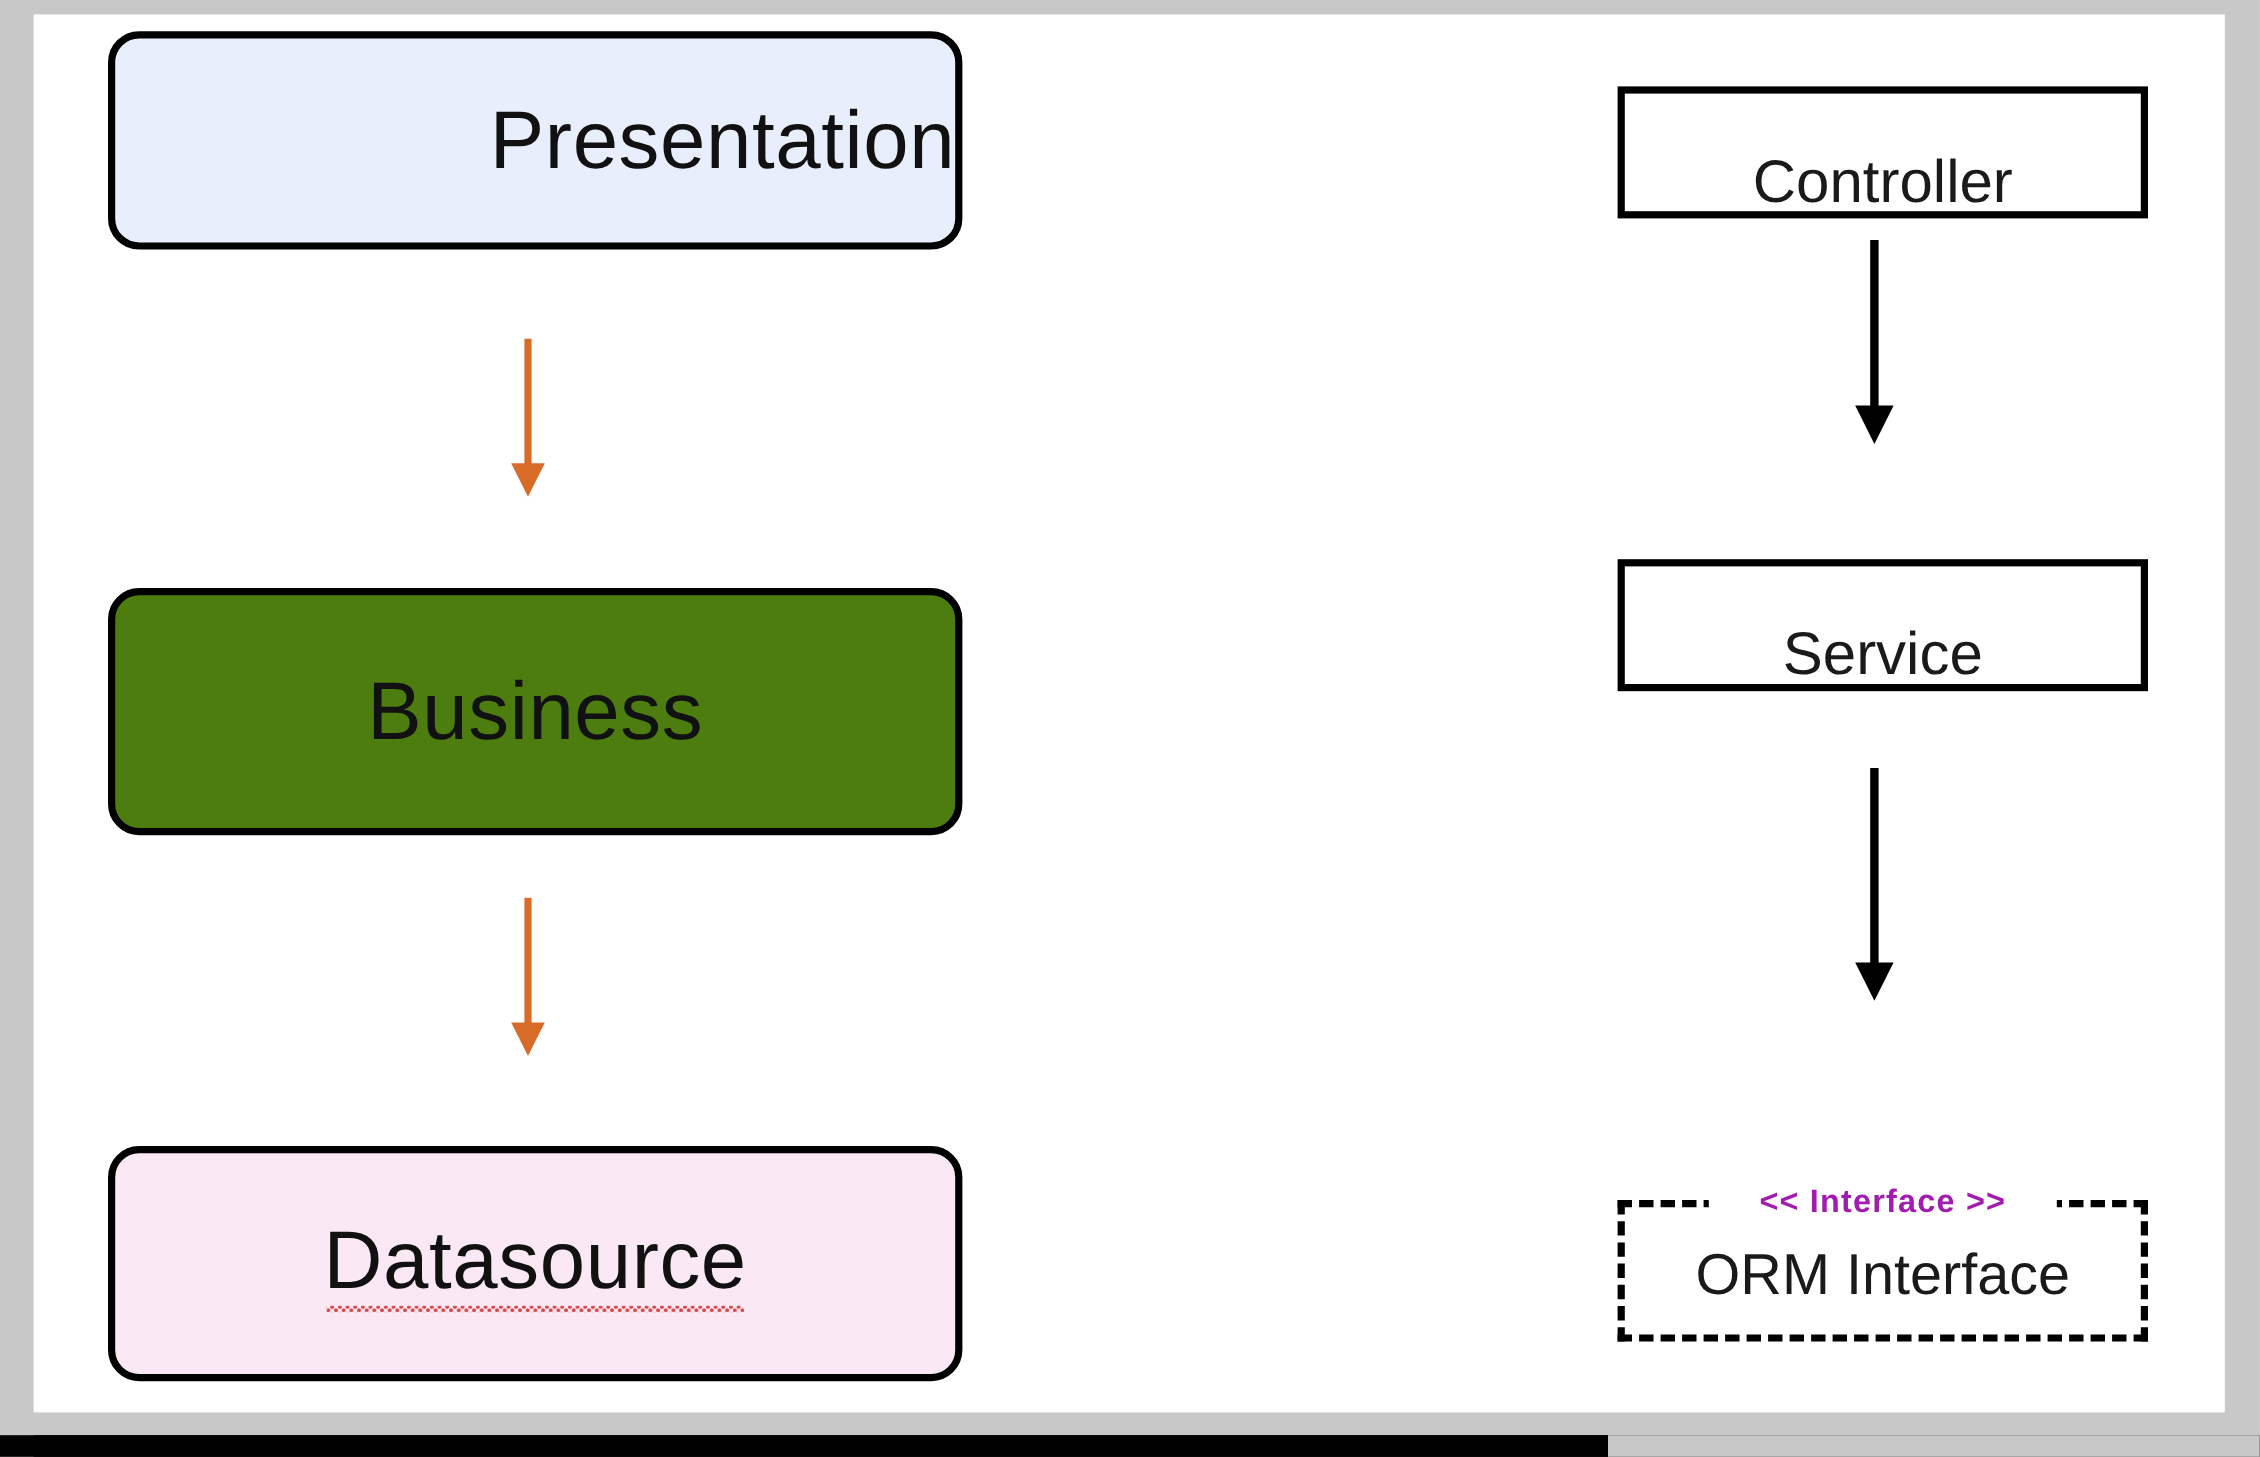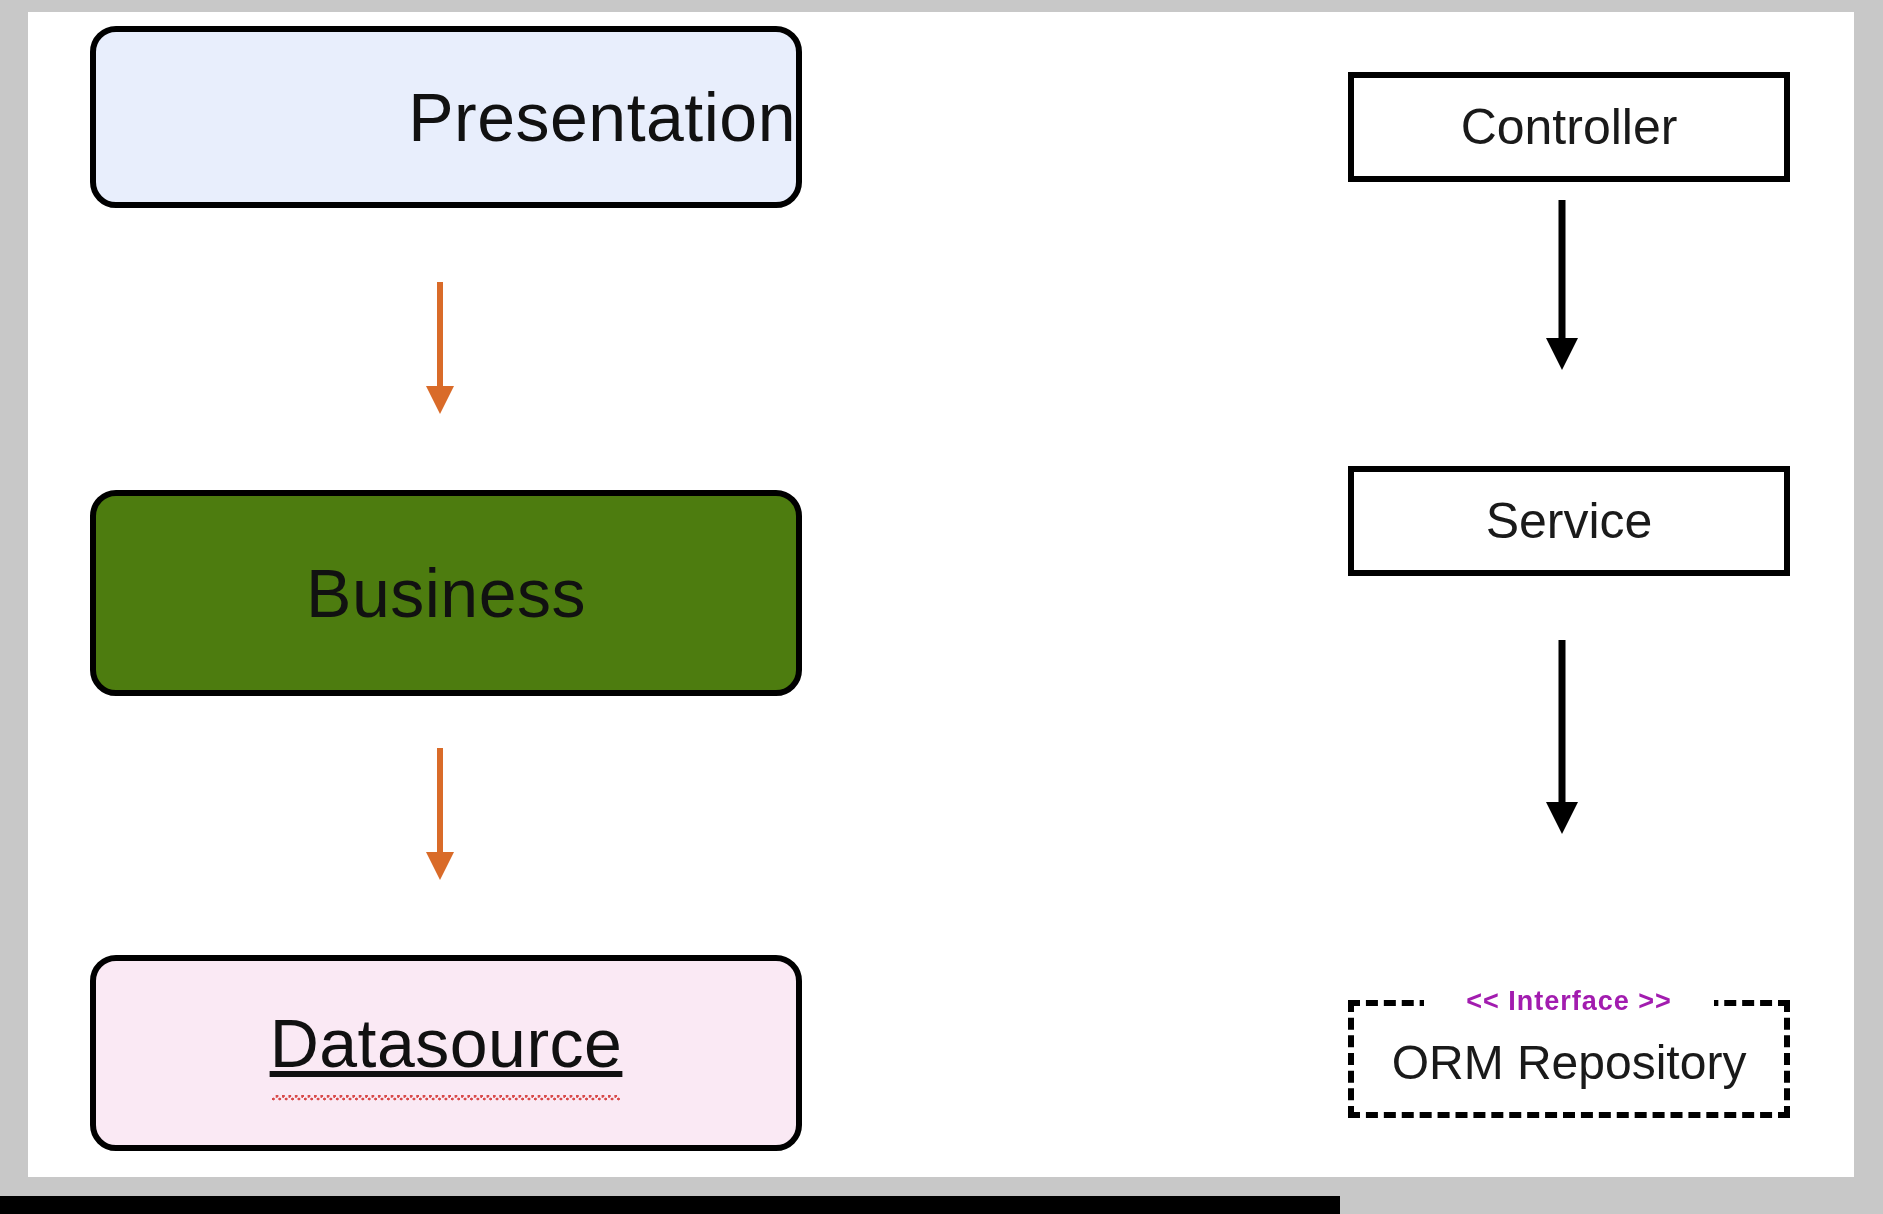--- a/index.html
+++ b/index.html
@@ -67,22 +67,21 @@
   }
   .layer-label {
     font-size: 68px;
     color: #111111;
     letter-spacing: 0.5px;
     line-height: 1;
     white-space: nowrap;
   }
   .spellcheck {
     position: relative;
-    padding-bottom: 20px;
-    text-decoration: underline;
+    padding-bottom: 6px;
   }
   .spellcheck::after {
     content: "";
     position: absolute;
     left: 2px;
     right: 2px;
     bottom: -4px;
     height: 6px;
     background-image:
       radial-gradient(circle at 1.6px 4.0px, #d84a4a 1.4px, transparent 1.6px),
@@ -105,21 +104,21 @@
     background: #fae9f4;
   }
 
   
   .uml-box {
     position: absolute;
     border: 6px solid #000000;
     background: #ffffff;
     box-sizing: border-box;
     display: flex;
-    align-items: center;
+    align-items: flex-end;
     justify-content: center;
   }
   .uml-label {
     font-size: 50px;
     color: #1a1a1a;
     font-weight: 300;
     line-height: 1;
     white-space: nowrap;
   }
   #box-controller { left: 1348px; top: 72px;  width: 442px; height: 110px; }
@@ -217,21 +216,21 @@
 
   <div class="uml-box" id="box-controller">
     <span class="uml-label">Controller</span>
   </div>
 
   <div class="uml-box" id="box-service">
     <span class="uml-label">Service</span>
   </div>
 
   <div id="box-orm">
-    <span id="orm-label">ORM Repository</span>
+    <span id="orm-label">ORM Interface</span>
   </div>
   <div id="interface-stereotype">&lt;&lt; Interface &gt;&gt;</div>
 
   <div class="arrow" id="arrow-ctrl-svc">
     <svg width="34" height="176" viewBox="0 0 34 176">
       <line x1="17" y1="0" x2="17" y2="144" stroke="#000000" stroke-width="7"></line>
       <polygon points="17,170 1,138 33,138" fill="#000000"></polygon>
     </svg>
   </div>
 

